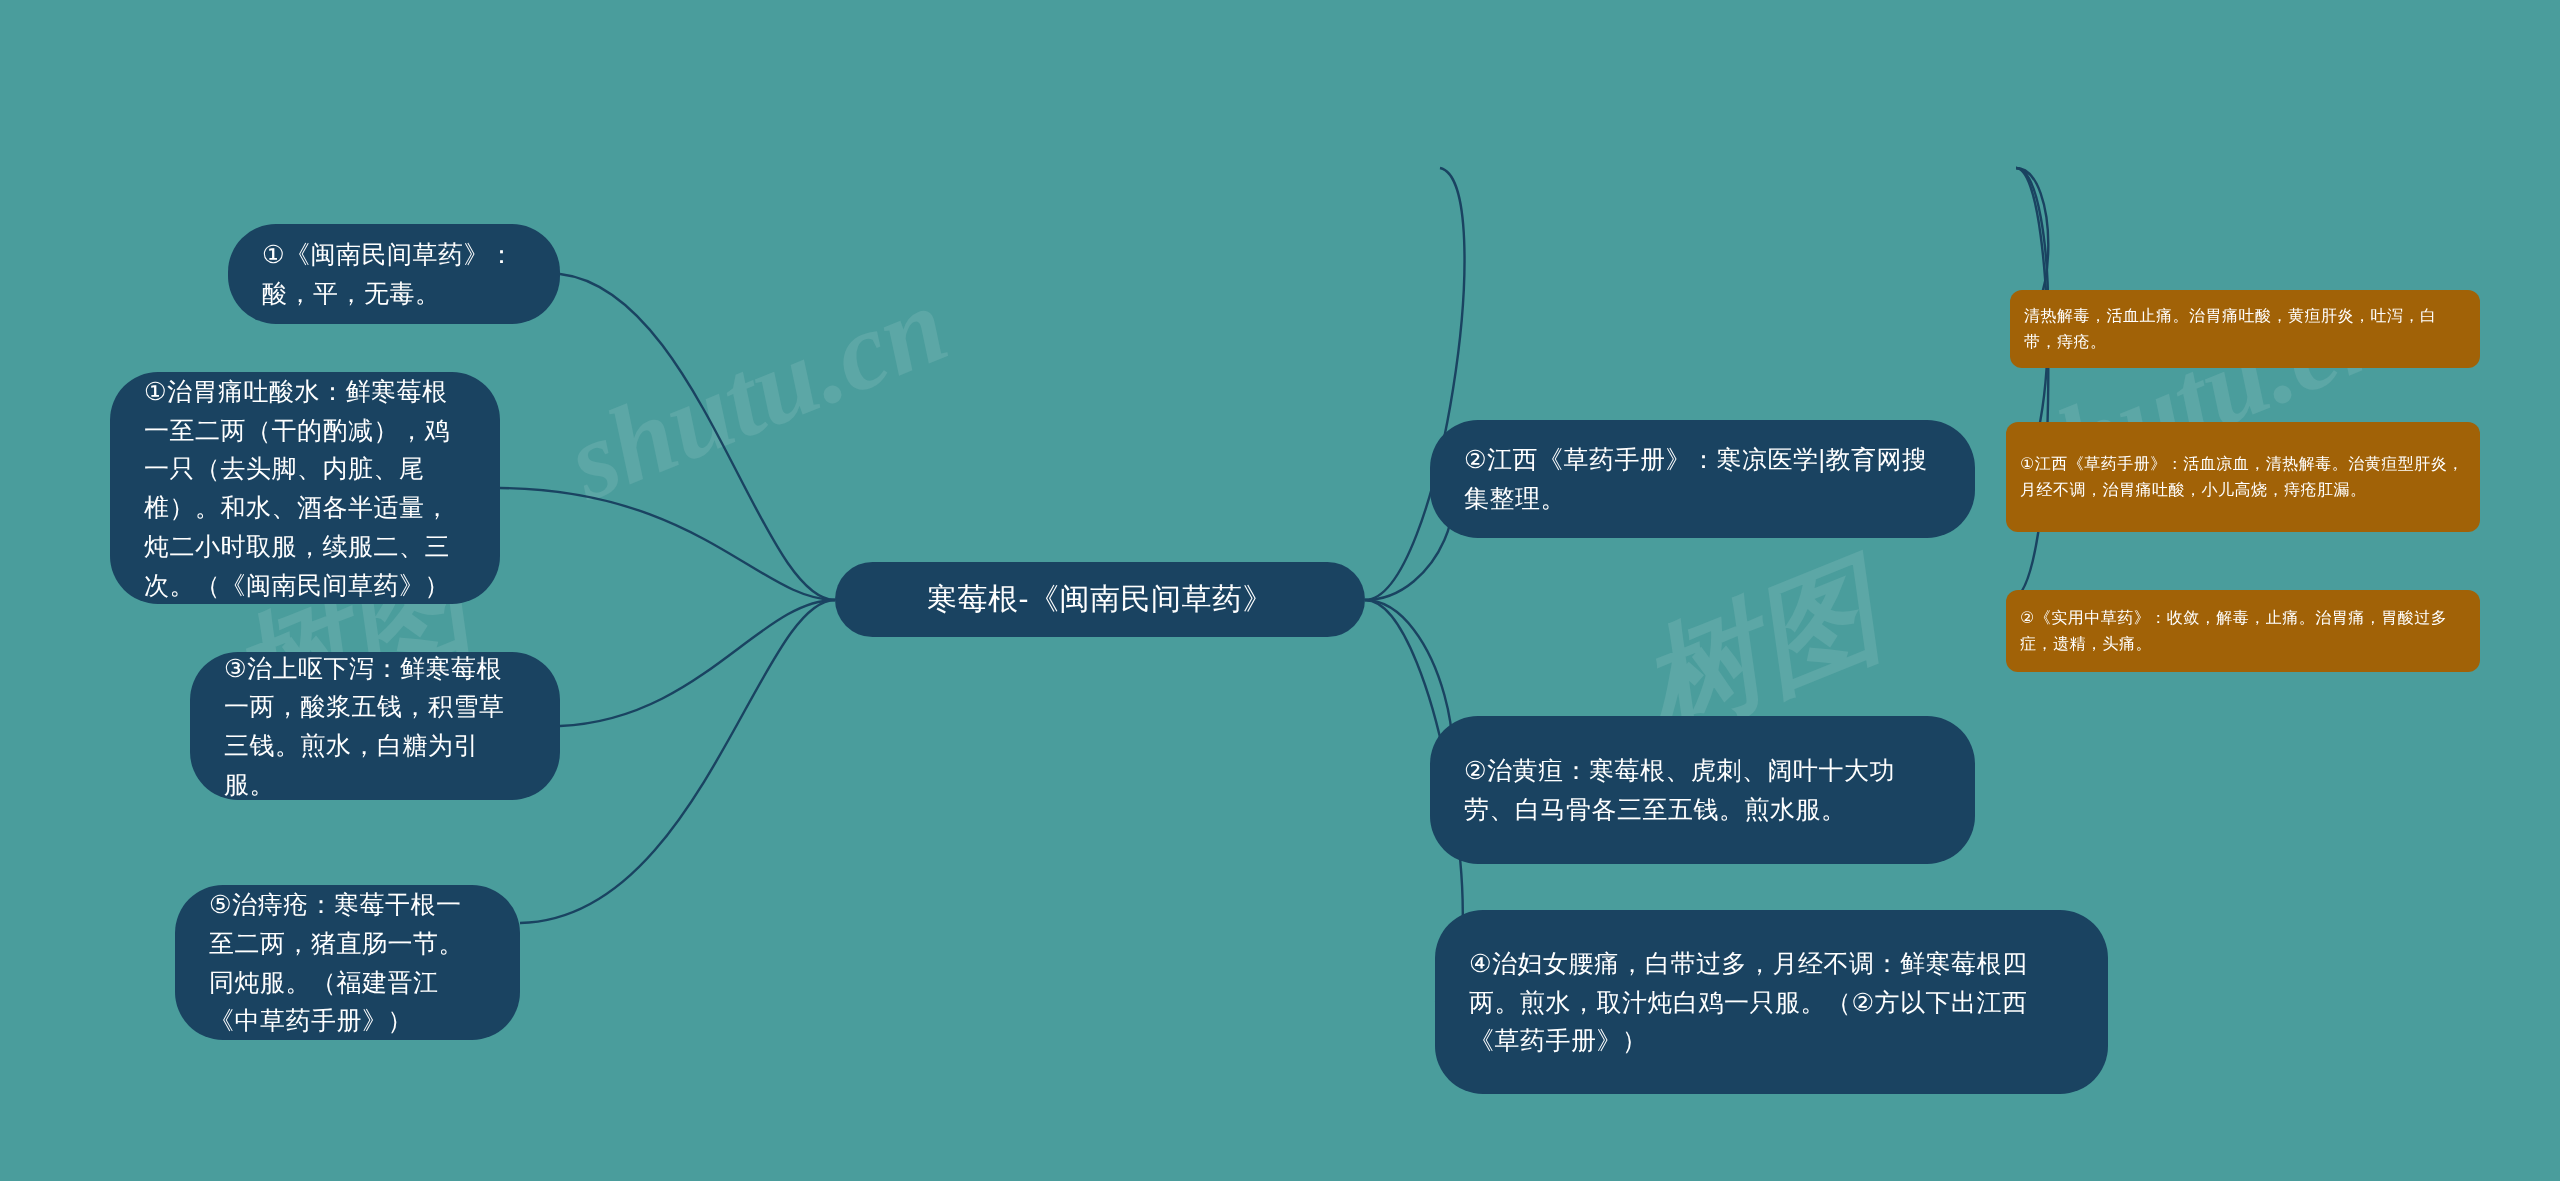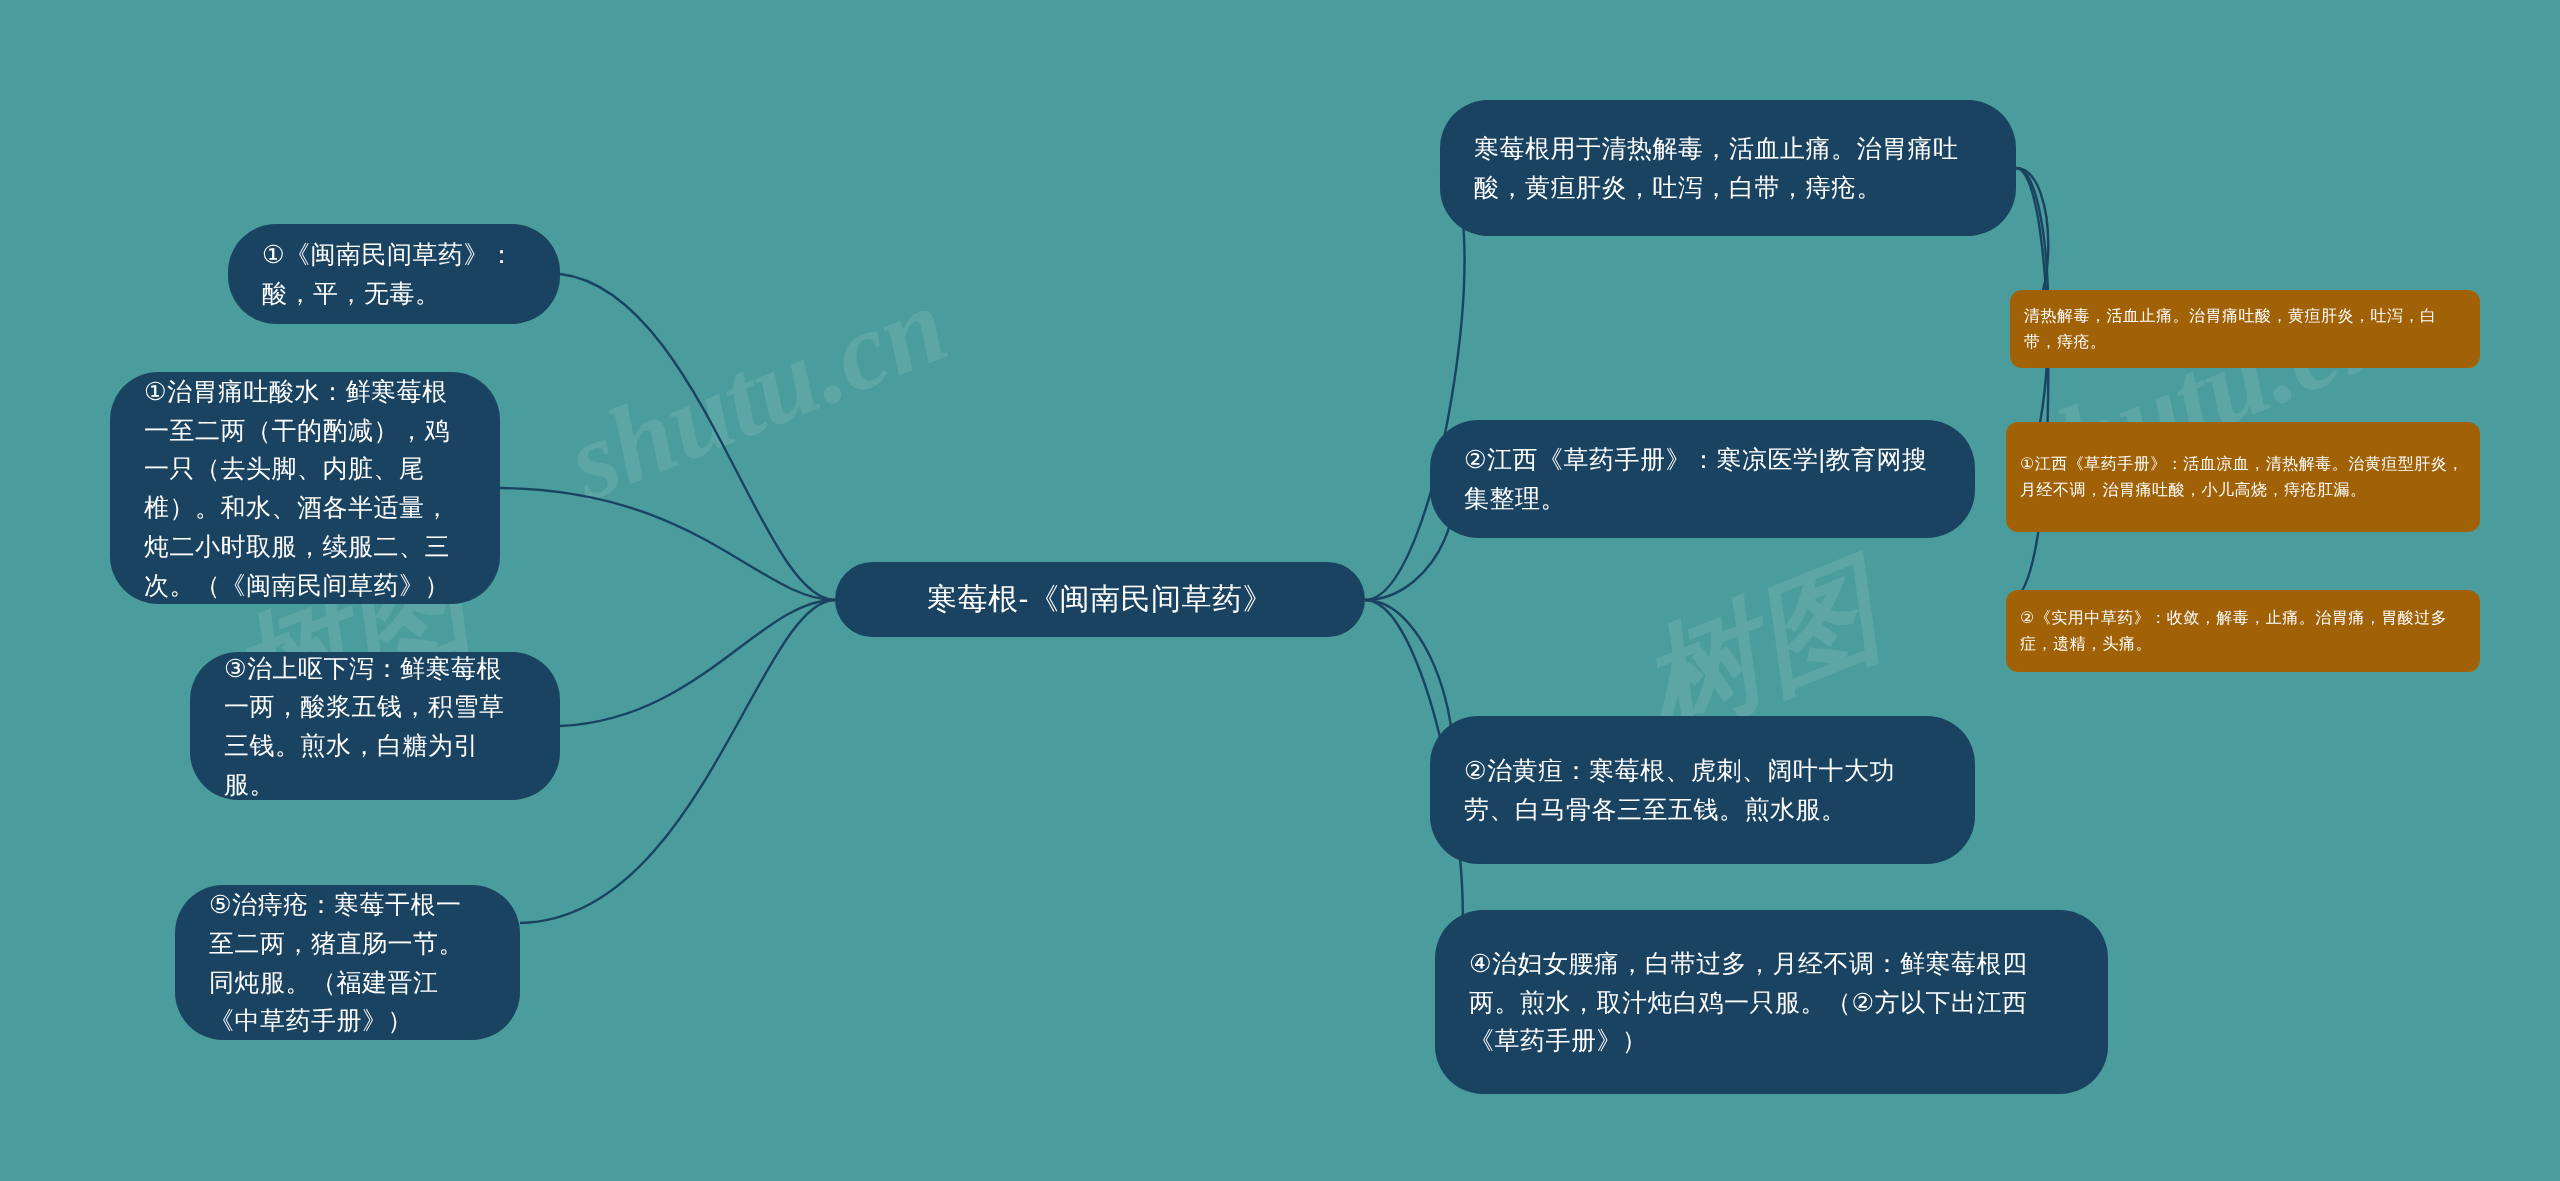--- a/index.html
+++ b/index.html
@@ -124,23 +124,20 @@
   </div>
 
   <div class="node primary" style="left:190px; top:652px; width:370px; height:148px;">
     <span>③治上呕下泻：鲜寒莓根一两，酸浆五钱，积雪草三钱。煎水，白糖为引服。</span>
   </div>
 
   <div class="node primary" style="left:175px; top:845px; width:345px; height:155px;margin-top:40px;">
     <span>⑤治痔疮：寒莓干根一至二两，猪直肠一节。同炖服。（福建晋江《中草药手册》）</span>
   </div>
 
-  <div class="node primary" style="left:1440px; top:100px; width:576px; height:136px;">
-    <span>寒莓根用于清热解毒，活血止痛。治胃痛吐酸，黄疸肝炎，吐泻，白带，痔疮。</span>
-  </div>
 
   <div class="node primary" style="left:1430px; top:420px; width:545px; height:118px;">
     <span>②江西《草药手册》：寒凉医学|教育网搜集整理。</span>
   </div>
 
   <div class="node primary" style="left:1430px; top:716px; width:545px; height:148px;">
     <span>②治黄疸：寒莓根、虎刺、阔叶十大功劳、白马骨各三至五钱。煎水服。</span>
   </div>
 
   <div class="node primary" style="left:1435px; top:910px; width:673px; height:184px;">

